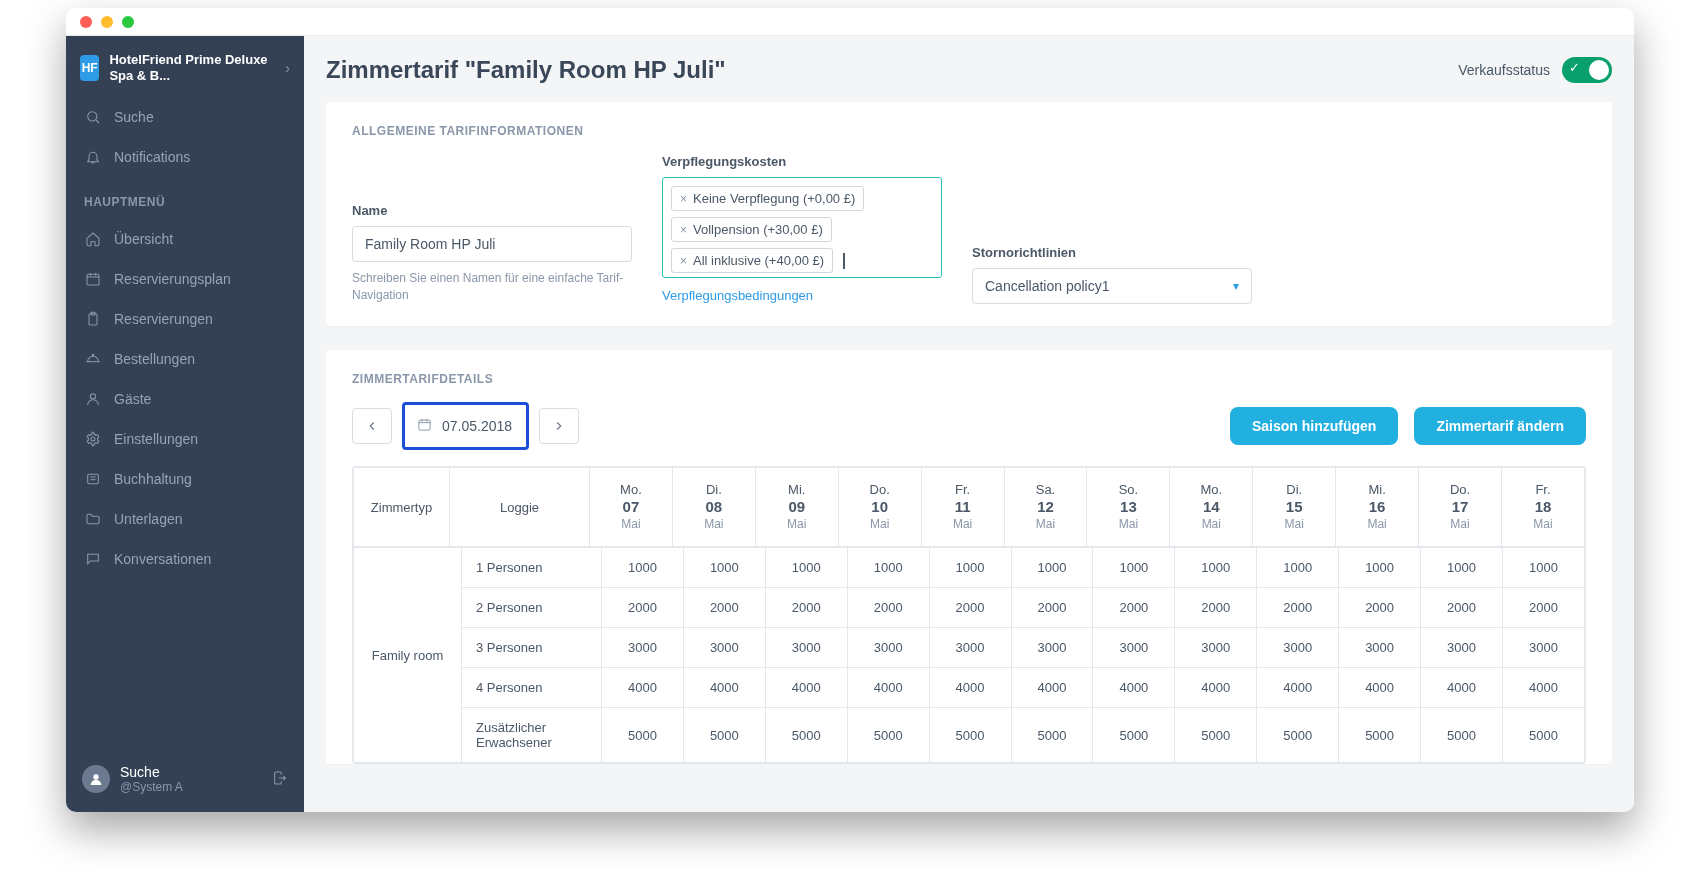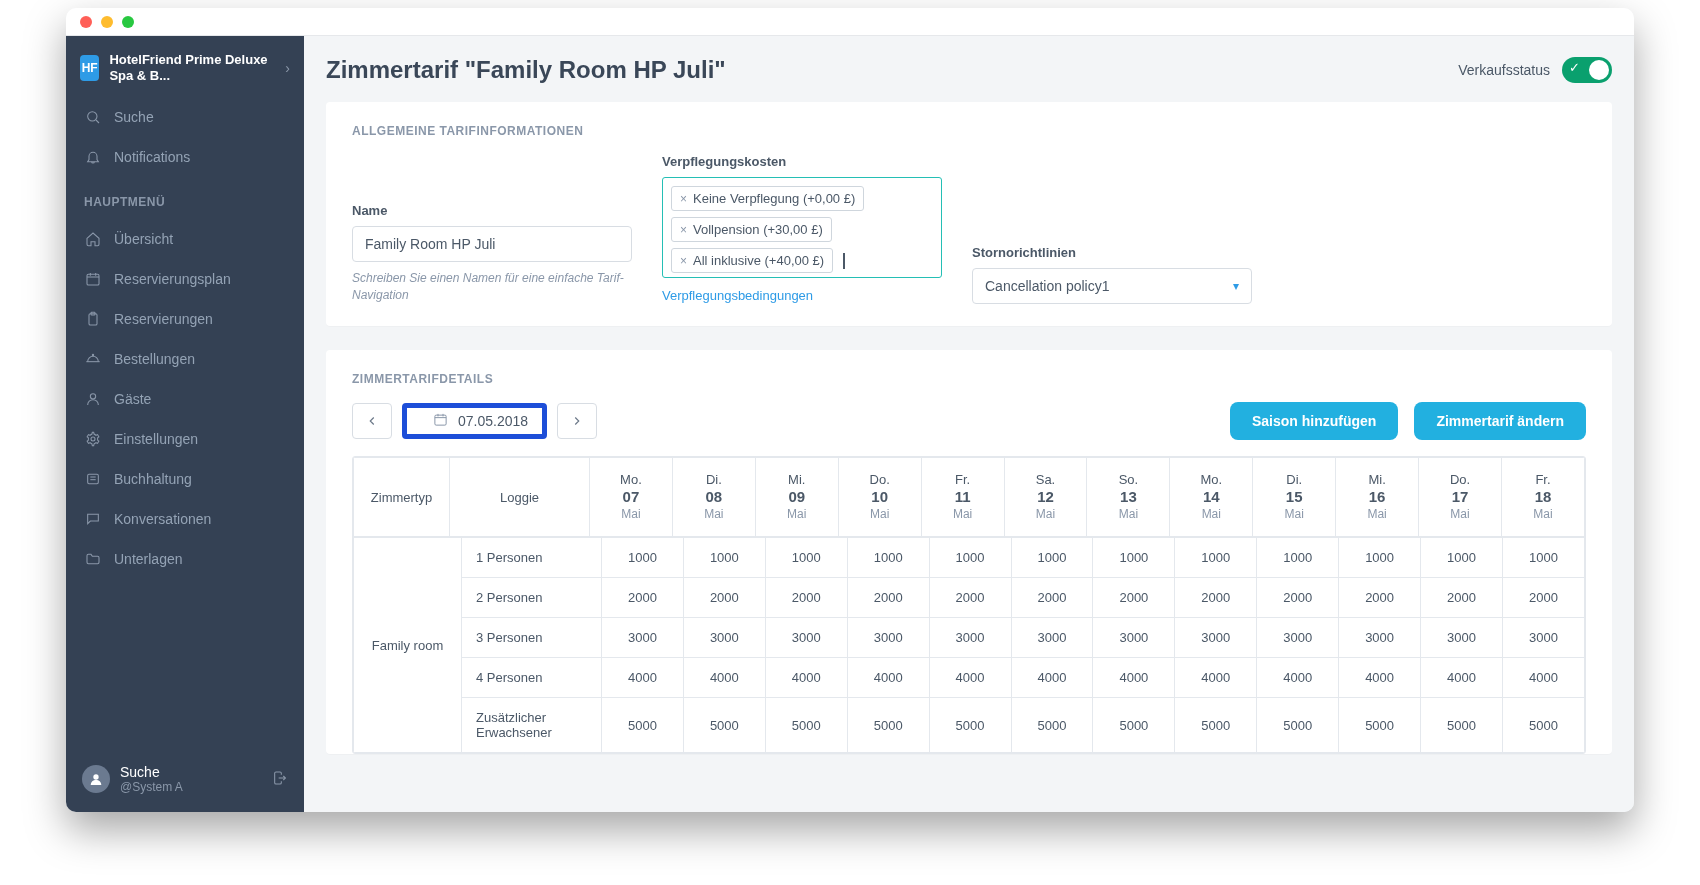--- a/index.html
+++ b/index.html
@@ -34,33 +34,33 @@
   .toggle { width:50px; height:26px; background:#0aa06e; border-radius:26px; position:relative; cursor:pointer; }
   .toggle .knob { position:absolute; right:3px; top:3px; width:20px; height:20px; background:#fff; border-radius:50%; }
   .toggle .check { position:absolute; left:7px; top:3px; color:#ffffff; font-size:13px; }
   .card { background:#fff; border-radius:4px; box-shadow:0 1px 0 rgba(0,0,0,.02); padding:22px 26px; margin-bottom:24px; }
   .card-head { color:#8a97a9; font-size:12px; letter-spacing:.5px; margin-bottom:16px; font-weight:600; }
   .form-row { display:flex; gap:30px; align-items:flex-end; }
   .form-col { flex:1; min-width:0; }
   .form-col.small { flex:0 0 280px; }
   .field-label { color:#4b5867; font-size:13px; font-weight:600; margin-bottom:8px; display:block; }
   .text-input { width:100%; max-width:300px; height:36px; border:1px solid #d8dde3; border-radius:4px; padding:0 12px; font-size:14px; color:#4b5867; }
-  .help-text { color:#8a97a9; font-size:12px; margin-top:8px; max-width:300px; line-height:1.4;font-style:italic; }
+  .help-text { color:#8a97a9; font-size:12px; margin-top:8px; max-width:300px; line-height:1.4; }
   .tagbox { border:1px solid #24bfb5; border-radius:3px; padding:8px 8px 4px 8px; max-width:320px; display:flex; flex-wrap:wrap; gap:6px; align-items:center; }
   .tag { border:1px solid #cfd6dd; border-radius:3px; padding:4px 8px; font-size:13px; color:#4b5867; display:flex; align-items:center; gap:6px; background:#fff; }
   .tag .x { color:#8a97a9; font-size:12px; cursor:pointer; }
   .caret-line { width:2px; height:16px; background:#4b5867; margin-left:4px; }
   .link-sm { color:#2e9be6; font-size:13px; margin-top:10px; display:inline-block; cursor:pointer; }
   .select { width:100%; max-width:300px; height:36px; border:1px solid #d8dde3; border-radius:4px; padding:0 12px; font-size:14px; color:#4b5867; display:flex; align-items:center; justify-content:space-between; cursor:pointer; }
   .select .chev { color:#2e9be6; font-size:12px; }
   
   .details-row { display:flex; align-items:center; justify-content:space-between; margin-bottom:16px; }
   .date-nav { display:flex; gap:10px; align-items:center; }
   .nav-btn { width:40px; height:36px; border:1px solid #d8dde3; border-radius:4px; background:#fff; display:flex; align-items:center; justify-content:center; color:#6b7888; cursor:pointer; }
-  .date-box { height:36px; border:5px solid #1d4ed8; border-radius:4px; padding:0 14px 0 26px; display:flex; align-items:center; gap:10px; font-size:14px; color:#4b5867; }
+  .date-box { height:48px; border:3px solid #1d4ed8; border-radius:4px; padding:0 14px 0 12px; display:flex; align-items:center; gap:10px; font-size:14px; color:#4b5867; }
   .btn-prim { background:#22b0e0; color:#fff; border:none; border-radius:8px; height:38px; padding:0 22px; font-size:14px; font-weight:600; cursor:pointer; }
   .btn-group { display:flex; gap:16px; }
   .table-wrap { border:1px solid #e4e8ed; border-radius:3px; overflow:hidden; }
   table.grid { width:100%; border-collapse:collapse; table-layout:fixed; }
   table.grid th, table.grid td { border:1px solid #e4e8ed; text-align:center; font-size:13px; color:#4b5867; }
   table.grid th { font-weight:500; padding:8px 4px; }
   table.grid th.col-a { width:96px; }
   table.grid th.col-b { width:140px; }
   .day-head { padding:6px 0; line-height:1.25; }
   .day-head .dow { display:block; }
@@ -172,32 +172,32 @@
               <rect x="4" y="5" width="16" height="14" rx="2"></rect>
               <line x1="8" y1="9" x2="16" y2="9"></line>
               <line x1="8" y1="13" x2="16" y2="13"></line>
             </svg>
           </span>
         <span class="lbl">Buchhaltung</span>
       </div>
       <div class="side-item">
         <span class="icon">
             <svg viewBox="0 0 24 24">
+              <path d="M3 7a2 2 0 012-2h4l2 3h8a2 2 0 012 2v7a2 2 0 01-2 2H5a2 2 0 01-2-2z"></path>
+            </svg>
+          </span>
+        <span class="lbl">Unterlagen</span>
+      </div>
+      <div class="side-item">
+        <span class="icon">
+            <svg viewBox="0 0 24 24">
               <path d="M4 5h16v10H8l-4 4z"></path>
             </svg>
           </span>
         <span class="lbl">Konversationen</span>
-      </div>
-      <div class="side-item">
-        <span class="icon">
-            <svg viewBox="0 0 24 24">
-              <path d="M3 7a2 2 0 012-2h4l2 3h8a2 2 0 012 2v7a2 2 0 01-2 2H5a2 2 0 01-2-2z"></path>
-            </svg>
-          </span>
-        <span class="lbl">Unterlagen</span>
       </div>
 
       <div class="sidebar-spacer"></div>
       <div class="user-row">
         <div class="avatar">
             <svg viewBox="0 0 24 24" width="16" height="16" fill="#fff">
               <circle cx="12" cy="9" r="4"></circle>
               <path d="M4 21a8 8 0 0116 0z"></path>
             </svg>
           </div>

